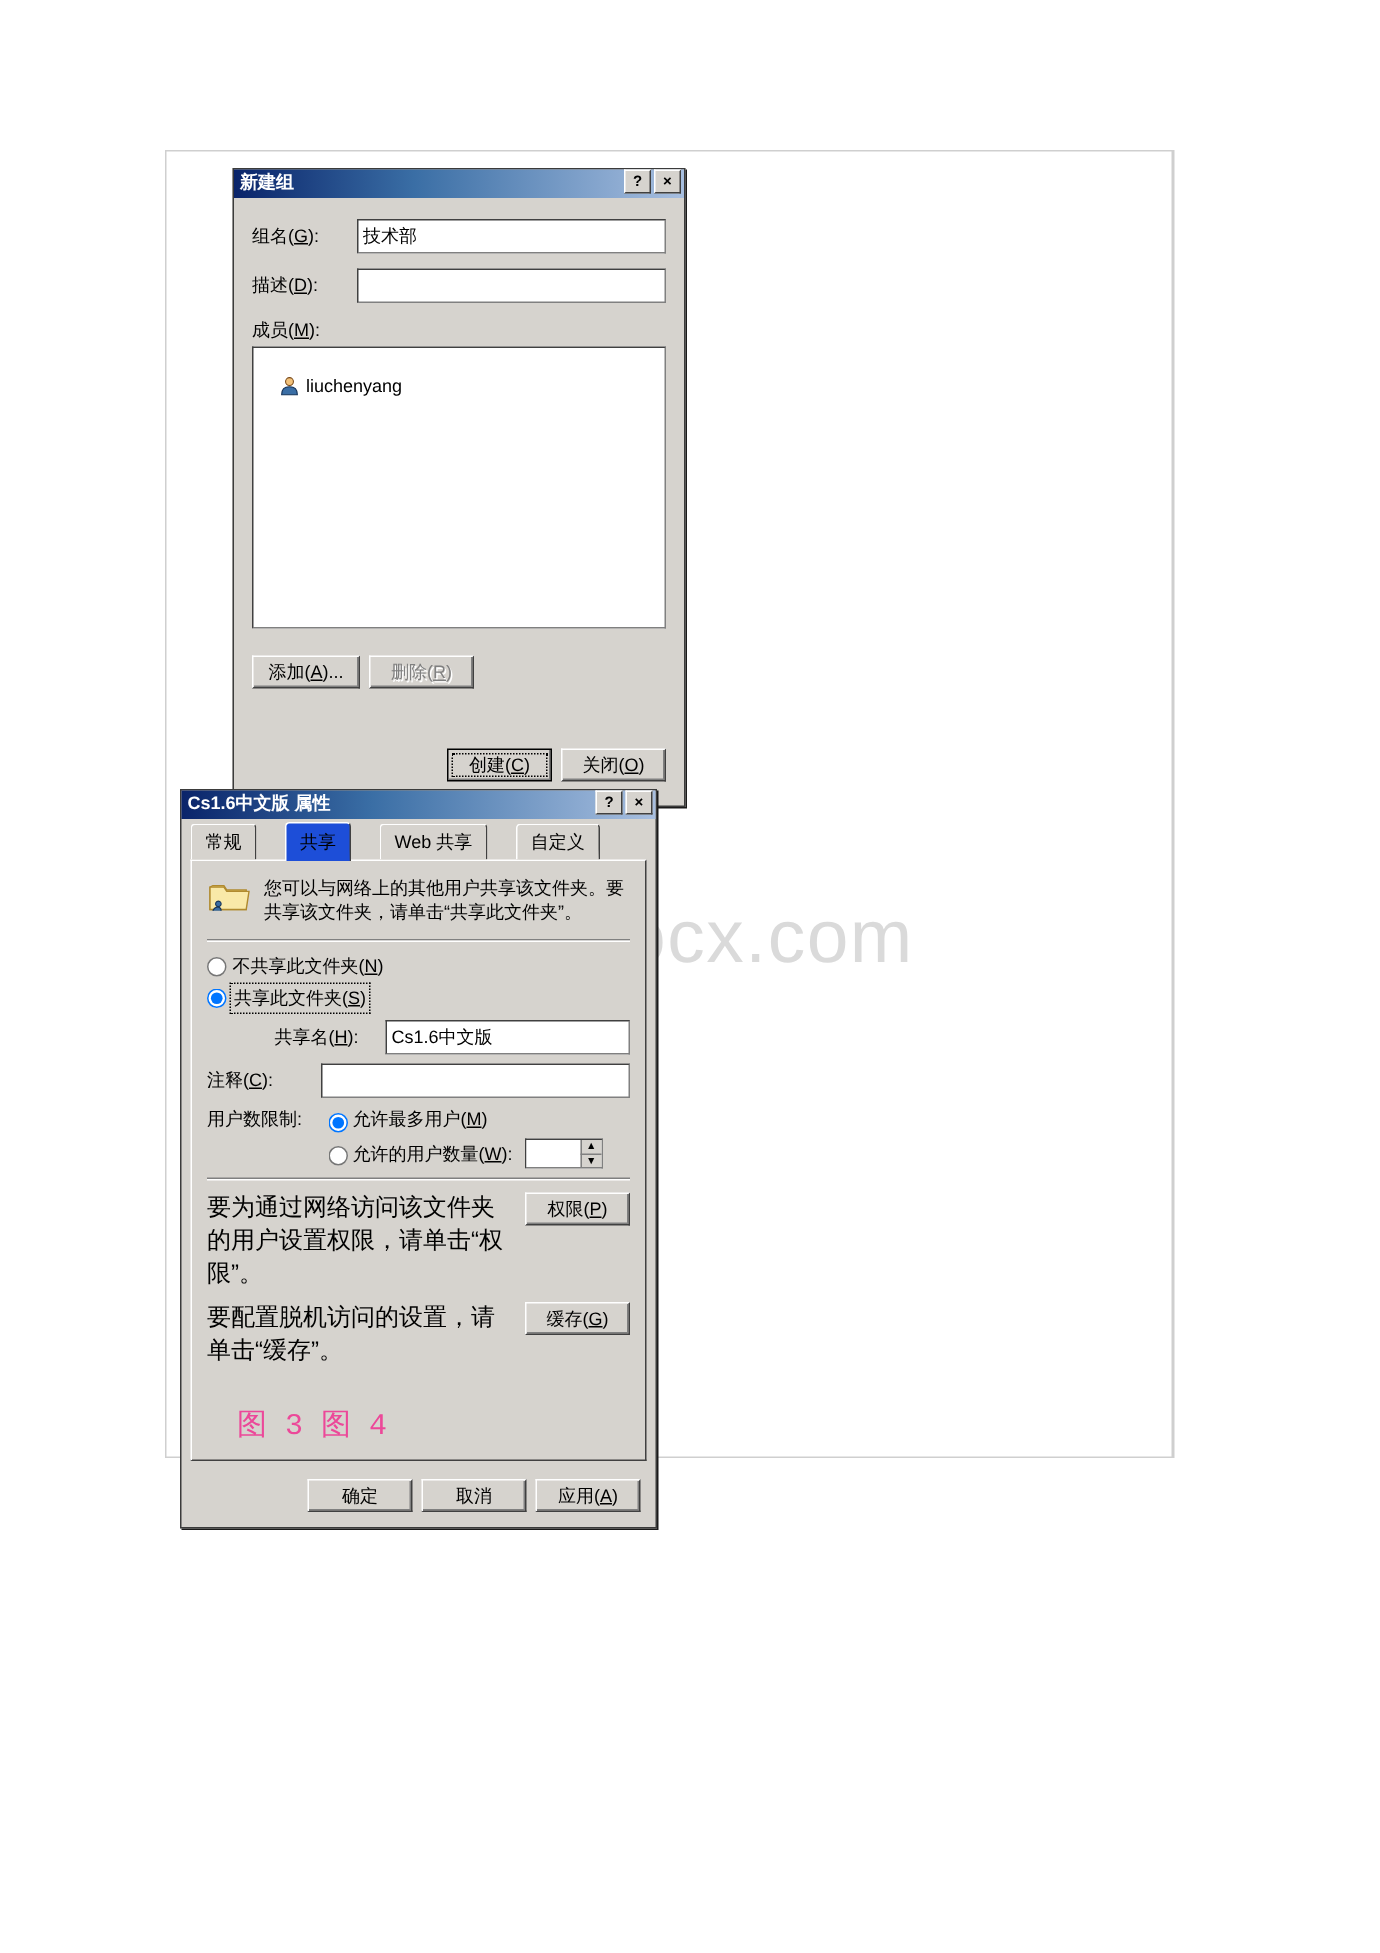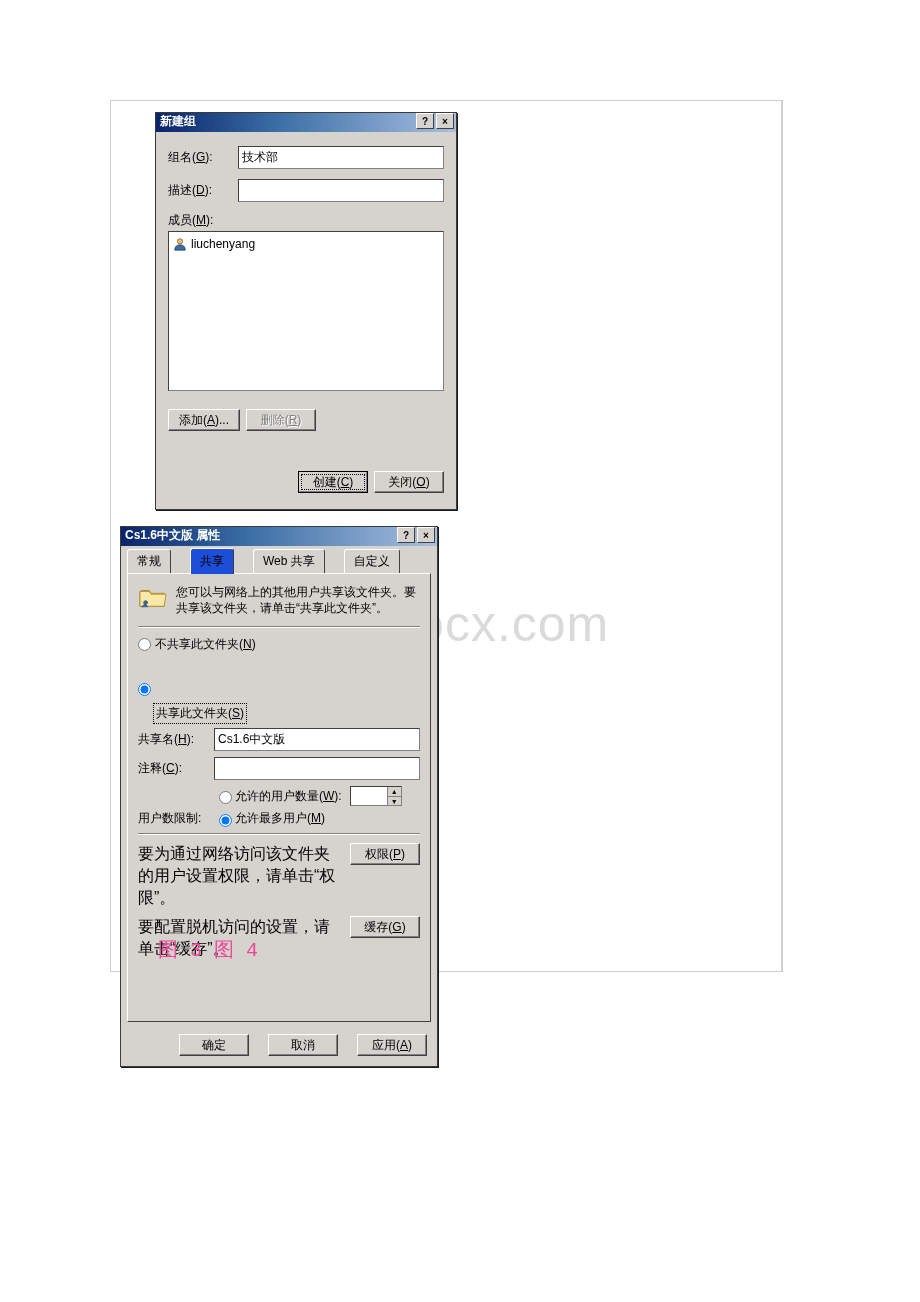--- a/index.html
+++ b/index.html
@@ -84,27 +84,27 @@
     background: #ffffff;
     font-size: 12px;
     padding: 1px 3px;
     box-sizing: border-box;
     color: #000;
   }
   .underline { text-decoration: underline; }
 
   .members-label { margin-top: 4px; margin-bottom: 2px; }
   .listbox {
-    height: 160px;
+    height: 188px;
     background: #ffffff;
     border: 1px solid #808080;
     border-top-color: #404040;
     border-left-color: #404040;
     box-sizing: border-box;
-    padding: 4px;
+    padding: 17px;
     overflow: hidden;
   }
   .list-item {
     display: flex;
     align-items: center;
     height: 16px;
     gap: 4px;
     font-size: 12px;
     color: #000;
   }
@@ -194,21 +194,20 @@
     border-top: 1px solid #808080;
     border-bottom: 1px solid #ffffff;
     margin: 6px 0 8px;
   }
   .radio-row, .small-row { display: flex; align-items: center; margin-bottom: 4px; font-size: 12px; }
   .radio-row input { margin: 0 4px 0 0; }
   .radio-focused {
     outline: 1px dotted #000;
     outline-offset: 1px;
     padding: 0 1px;
-    margin-top: 48px;
   }
   .share-body .row { margin-bottom: 6px; }
   .share-label { width: 76px; }
   .spinner {
     display: inline-flex;
     border: 1px solid #808080;
     border-top-color: #404040;
     border-left-color: #404040;
     background: #fff;
     height: 18px;
@@ -243,21 +242,21 @@
     align-items: flex-start;
     gap: 8px;
     margin-top: 8px;
   }
   .action-row .txt { flex: 1; font-size: 16px; line-height: 1.35; }
   .action-row .btn { min-width: 70px; }
 
   .dlg2-footer {
     display: flex;
     justify-content: flex-end;
-    gap: 19px;
+    gap: 6px;
     padding: 6px 10px 10px;
   }
 
   .caption {
     position: absolute;
     left: 158px;
     top: 936px;
     font-family: Liberation Mono, monospace;
     font-size: 20px;
     color: #ec4899;
@@ -360,54 +359,54 @@
         <span>不共享此文件夹(</span><span class="underline">N</span><span>)</span>
       </span>
     </div>
     <div class="radio-row">
       <input type="radio" name="sharemode" checked="" style="">
       <span class="radio-focused">
         <span>共享此文件夹(</span><span class="underline">S</span><span>)</span>
       </span>
     </div>
 
-    <div class="row" style="margin-top:6px;">
+    <div class="row" style="margin-top:6px;margin-left:45px;">
       <span class="share-label">
         <span>共享名(</span><span class="underline">H</span><span>):</span>
       </span>
       <input class="text-input" type="text" value="Cs1.6中文版" style="">
     </div>
     <div class="row">
       <span class="share-label">
         <span>注释(</span><span class="underline">C</span><span>):</span>
       </span>
       <input class="text-input" type="text" value="" style="">
     </div>
 
+    <div class="small-row">
+      <span class="share-label">用户数限制:</span>
+      <input type="radio" name="ulimit" checked="" style="">
+      <span>
+        <span>允许最多用户(</span><span class="underline">M</span><span>)</span>
+      </span>
+    </div>
     <div class="small-row">
       <span class="share-label"></span>
       <input type="radio" name="ulimit" style="">
       <span>
         <span>允许的用户数量(</span><span class="underline">W</span><span>):</span>
       </span>
       <span class="spinner">
         <input type="text" style="">
         <span class="arrows">
           <span class="arrow">▲</span>
           <span class="arrow">▼</span>
         </span>
       </span>
     </div>
-    <div class="small-row">
-      <span class="share-label">用户数限制:</span>
-      <input type="radio" name="ulimit" checked="" style="">
-      <span>
-        <span>允许最多用户(</span><span class="underline">M</span><span>)</span>
-      </span>
-    </div>
 
     <hr class="hr">
 
     <div class="action-row">
       <div class="txt">要为通过网络访问该文件夹的用户设置权限，请单击“权限”。</div>
       <button class="btn">
         <span>权限(</span><span class="underline">P</span><span>)</span>
       </button>
     </div>
     <div class="action-row">

